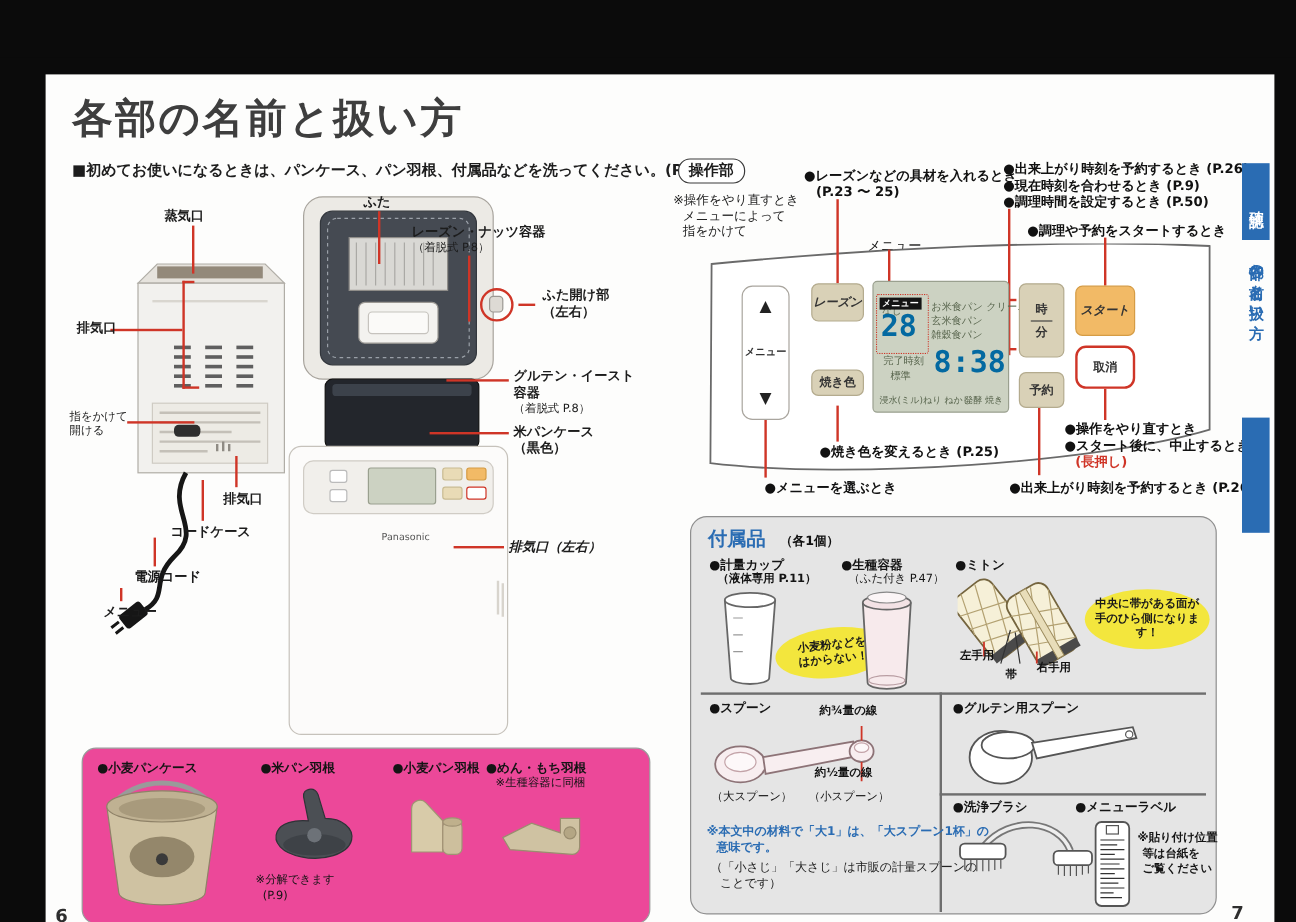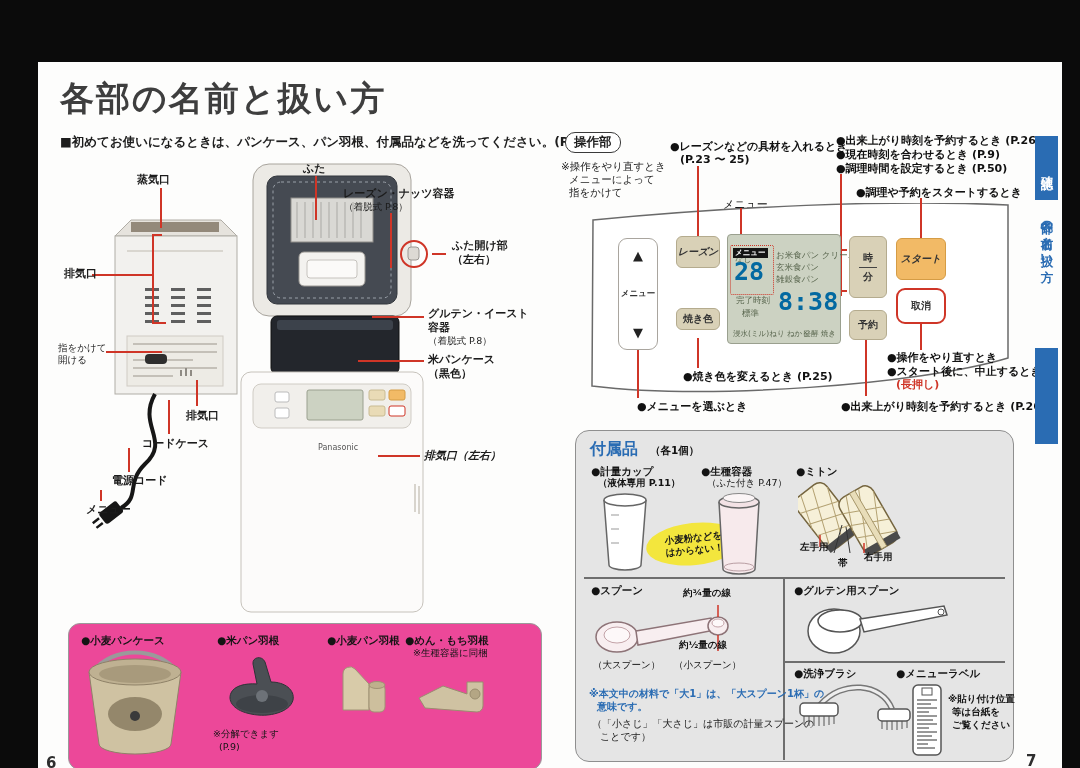--- a/index.html
+++ b/index.html
@@ -282,20 +282,24 @@
         <path d="M52 24 L90 38 M52 38 L90 52 M52 52 L90 66 M64 10 L52 44 M78 11 L56 66 M90 20 L68 74" stroke="#b3a172" stroke-width="1"></path>
         <rect x="52" y="66" width="38" height="8" fill="#4a4a4a"></rect>
         <rect x="68" y="10" width="6" height="64" fill="#e8ddb9" stroke="#9c8b5d" stroke-width="0.8"></rect>
       </g>
       <path d="M22 58 v12 M66 66 v10" stroke="#cf3527" stroke-width="1.5"></path>
       <path d="M44 48 L36 76 M48 50 L52 76" stroke="#333" stroke-width="1"></path>
     </svg>
     <div class="acc-label red acc-sub" style="left:224px;top:110px;font-weight:600;">左手用</div>
     <div class="acc-label acc-sub" style="left:262px;top:126px;font-weight:600;">帯</div>
     <div class="acc-label red acc-sub" style="left:288px;top:120px;font-weight:600;">右手用</div>
+    <div class="bubble" style="left:328px;top:60px;width:104px;height:50px;">
+      <span>中央に帯がある面が</span>
+      <span>手のひら側になります！</span>
+    </div>
 
     <div class="divline" style="left:8px;right:8px;top:146px;height:1.5px;"></div>
     <div class="divline" style="left:207px;top:146px;width:1.5px;height:183px;"></div>
     <div class="divline" style="left:207px;right:8px;top:230px;height:1.5px;"></div>
 
     <div class="acc-label" style="left:15px;top:153px;">●スプーン</div>
     <svg class="abs" style="left:17px;top:168px;" width="148" height="62" viewBox="0 0 148 62">
       <ellipse cx="24" cy="38" rx="21" ry="15" fill="#f8eef0" stroke="#8d7377" stroke-width="1.5"></ellipse>
       <ellipse cx="24" cy="36" rx="13" ry="8" fill="#fdf8f9" stroke="#c3a3a8"></ellipse>
       <path d="M43 32 L118 19 L122 31 L45 46 Z" fill="#f8eef0" stroke="#8d7377" stroke-width="1.5"></path>

